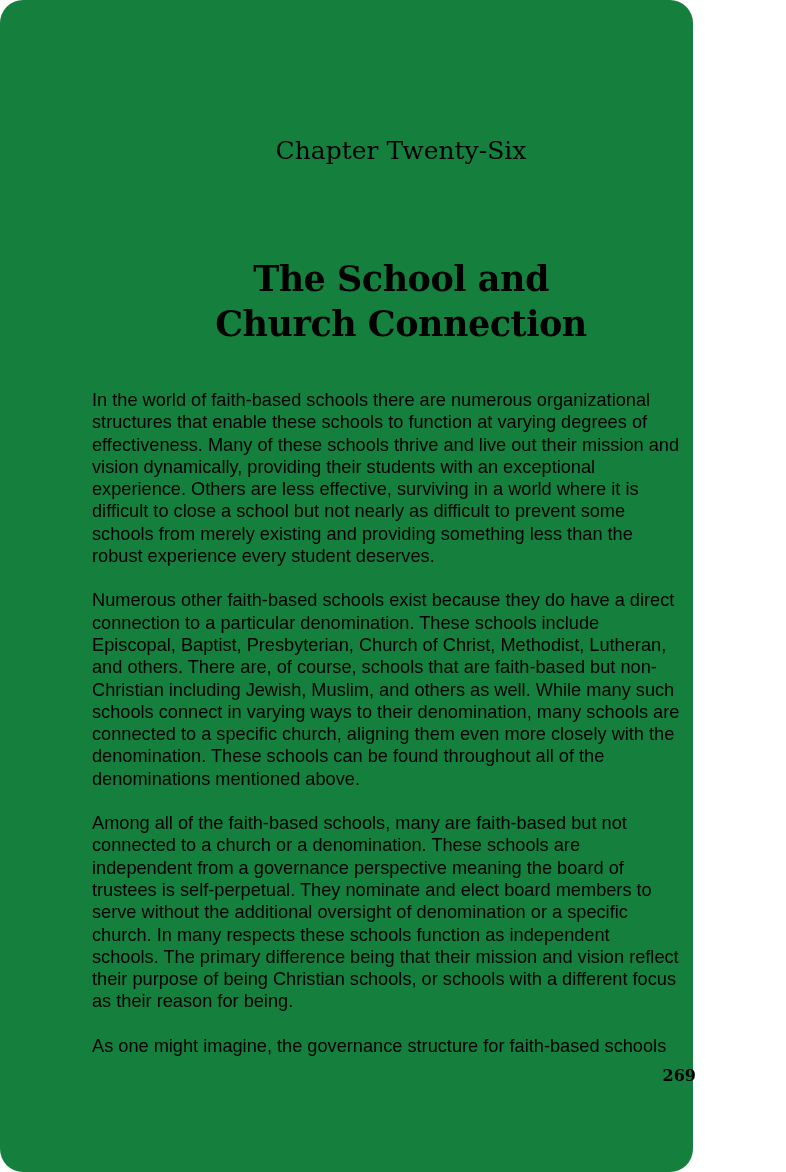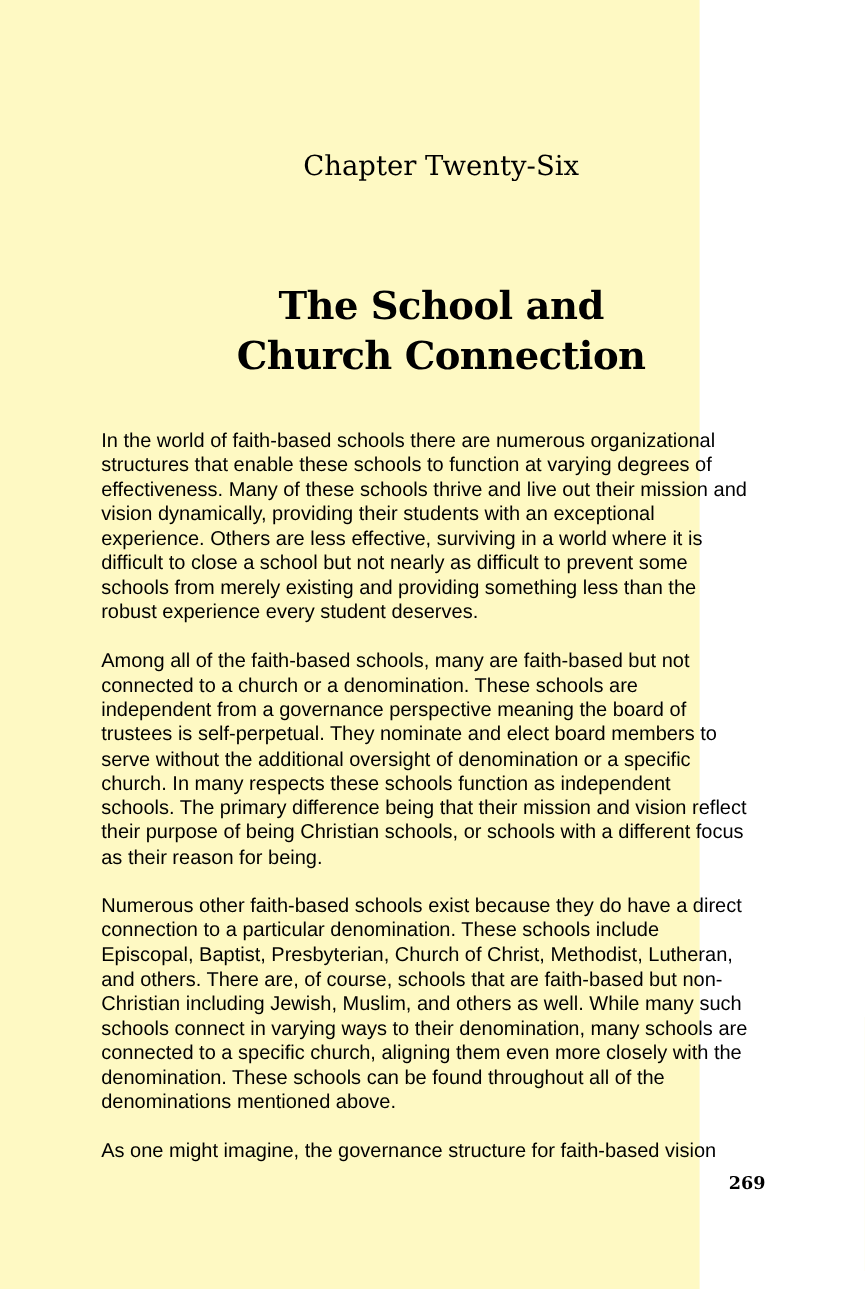--- a/index.html
+++ b/index.html
@@ -10,23 +10,24 @@
     body {
       width: 786px;
       height: 1172px;
       position: relative;
       overflow: hidden;
       color: #000000;
     }
     .page {
       position: absolute;
       left: 0; top: 0;
-      width: 636px;
+      width: 693px;
       height: 1172px;
-      background: #fef9c3;
+      background: #15803d;
+      border-radius: 23px;
     }
     .chapter-label {
       position: absolute;
       top: 136px;
       left: 0;
       width: 802px;
       text-align: center;
       font-family: "DejaVu Serif", serif;
       font-size: 25px;
       font-weight: normal;
@@ -82,35 +83,35 @@
 
   <div class="body-text">
     <p>In the world of faith-based schools there are numerous organizational
 structures that enable these schools to function at varying degrees of
 effectiveness. Many of these schools thrive and live out their mission and
 vision dynamically, providing their students with an exceptional
 experience. Others are less effective, surviving in a world where it is
 difficult to close a school but not nearly as difficult to prevent some
 schools from merely existing and providing something less than the
 robust experience every student deserves.</p>
+    <p>Numerous other faith-based schools exist because they do have a direct
+connection to a particular denomination. These schools include
+Episcopal, Baptist, Presbyterian, Church of Christ, Methodist, Lutheran,
+and others. There are, of course, schools that are faith-based but non-
+Christian including Jewish, Muslim, and others as well. While many such
+schools connect in varying ways to their denomination, many schools are
+connected to a specific church, aligning them even more closely with the
+denomination. These schools can be found throughout all of the
+denominations mentioned above.</p>
     <p>Among all of the faith-based schools, many are faith-based but not
 connected to a church or a denomination. These schools are
 independent from a governance perspective meaning the board of
 trustees is self-perpetual. They nominate and elect board members to
 serve without the additional oversight of denomination or a specific
 church. In many respects these schools function as independent
 schools. The primary difference being that their mission and vision reflect
 their purpose of being Christian schools, or schools with a different focus
 as their reason for being.</p>
-    <p>Numerous other faith-based schools exist because they do have a direct
-connection to a particular denomination. These schools include
-Episcopal, Baptist, Presbyterian, Church of Christ, Methodist, Lutheran,
-and others. There are, of course, schools that are faith-based but non-
-Christian including Jewish, Muslim, and others as well. While many such
-schools connect in varying ways to their denomination, many schools are
-connected to a specific church, aligning them even more closely with the
-denomination. These schools can be found throughout all of the
-denominations mentioned above.</p>
-    <p>As one might imagine, the governance structure for faith-based vision</p>
+    <p>As one might imagine, the governance structure for faith-based schools</p>
   </div>
 
   <div class="page-number">269</div>
 </div>
 
 </body></html>

